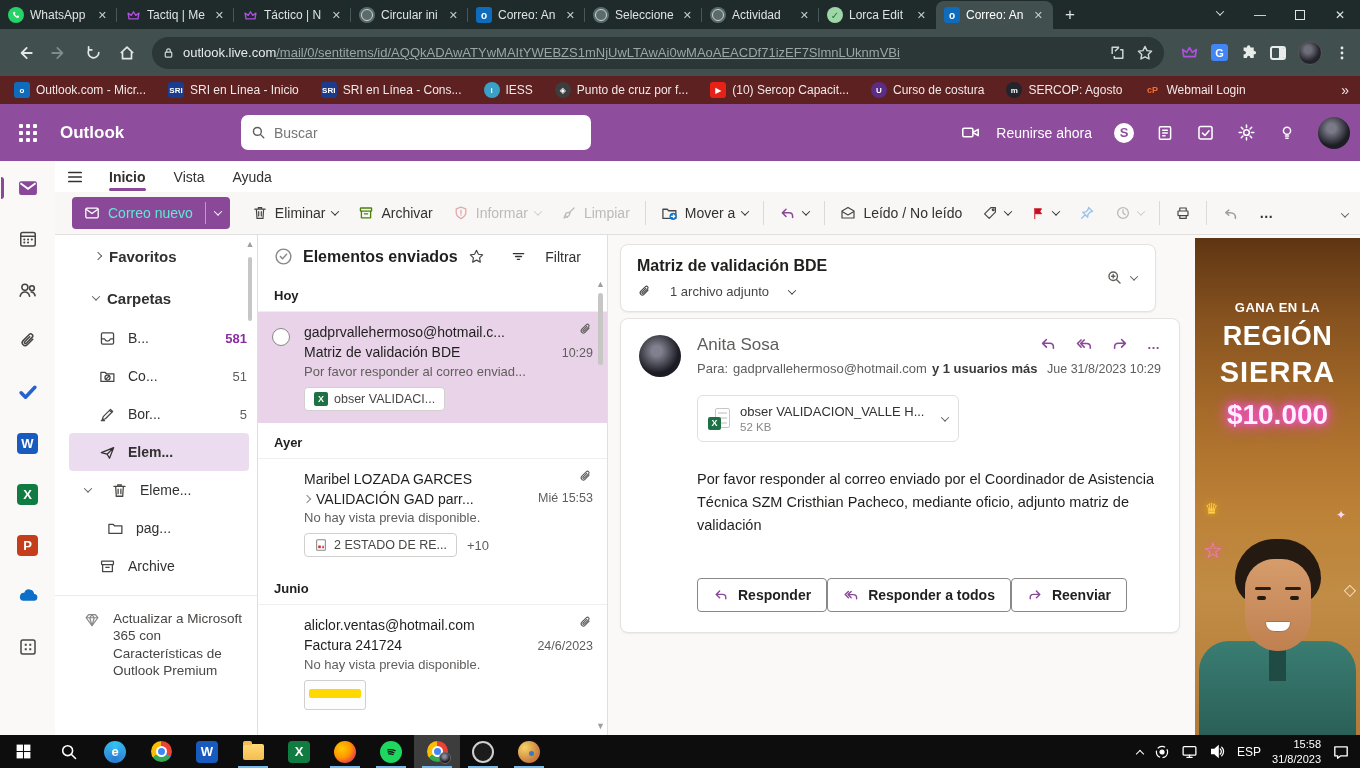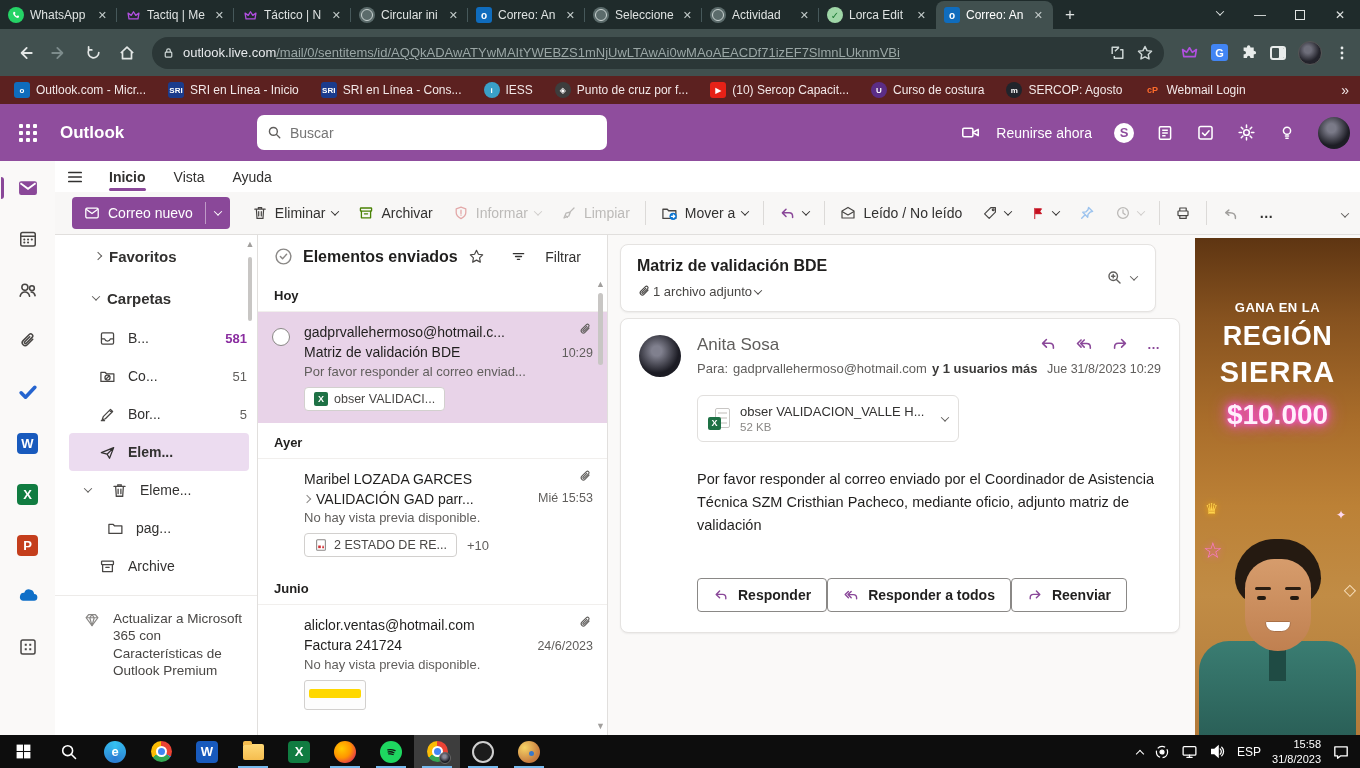--- a/index.html
+++ b/index.html
@@ -43,37 +43,37 @@
   .bm { display:flex; align-items:center; gap:6px; white-space:nowrap; }
   .bm-ic { width:16px; height:16px; border-radius:3px; display:flex; align-items:center; justify-content:center; font-size:8px; font-weight:bold; color:#fff; flex:0 0 16px; }
   .bm-chev { margin-left:auto; font-size:14px; color:#f2e8e8; letter-spacing:-3px; }
 
   
   .owheader { position:absolute; left:0; top:104px; width:1360px; height:57px; background:#8f4d9d; display:flex; align-items:center; color:#fff; }
   .waffle { width:48px; height:48px; margin-left:4px; display:flex; align-items:center; justify-content:center; }
   .waffle-grid { display:grid; grid-template-columns:repeat(3,4px); grid-gap:3px; }
   .waffle-grid i { width:4px; height:4px; background:#fff; border-radius:1px; }
   .owtitle { font-size:17px; font-weight:bold; margin-left:8px; }
-  .osearch { position:absolute; left:257px; top:11px; width:350px; height:35px; background:#fff; border-radius:7px; display:flex; align-items:center; padding:0 10px; color:#605e5c; }
+  .osearch { position:absolute; left:241px; top:11px; width:350px; height:35px; background:#fff; border-radius:7px; display:flex; align-items:center; padding:0 10px; color:#605e5c; }
   .osearch input { border:none; outline:none; flex:1; margin-left:8px; font-size:14px; font-family:inherit; color:#333; background:transparent; }
   .owright { position:absolute; right:10px; top:0; height:57px; display:flex; align-items:center; gap:22px; }
   .meet { display:flex; align-items:center; gap:16px; font-size:14px; }
   .skype-c { width:20px; height:20px; border-radius:50%; background:#fff; color:#8f4d9d; font-weight:bold; font-size:13px; display:flex; align-items:center; justify-content:center; }
   .avatar-o { width:32px; height:32px; border-radius:50%; background:radial-gradient(circle at 42% 35%, #7a7a88 0 16%, #1d1d25 62%); }
 
   
   .ribbon { position:absolute; left:55px; top:161px; width:1305px; height:31px; background:#fff; display:flex; align-items:center; }
   .hamb { width:40px; height:30px; display:flex; align-items:center; justify-content:center; color:#323130; }
   .rtab { padding:0 14px; font-size:14px; color:#323130; height:30px; display:flex; align-items:center; position:relative; }
   .rtab.active { font-weight:bold; }
   .rtab.active::after { content:""; position:absolute; left:14px; right:14px; bottom:1px; height:3px; border-radius:2px; background:#8a4899; }
 
   
   .cmdbar { position:absolute; left:55px; top:192px; width:1305px; height:43px; background:#f8f7f6; border-bottom:1px solid #e1dfdd; display:flex; align-items:center; padding-left:17px; }
-  .splitbtn { display:flex; align-items:stretch; height:32px; border-radius:4px; overflow:hidden; background:#8a4899; color:#ffffff; }
+  .splitbtn { display:flex; align-items:stretch; height:32px; border-radius:4px; overflow:hidden; background:#8a4899; color:#5eead4; }
   .splitbtn .main { display:flex; align-items:center; gap:8px; padding:0 12px; font-size:14px; }
   .splitbtn .sep { width:1px; background:rgba(255,255,255,.45); margin:5px 0; }
   .splitbtn .dd { display:flex; align-items:center; padding:0 9px; }
   .cmd { display:flex; align-items:center; gap:7px; height:34px; padding:0 10px; font-size:14px; color:#323130; border-radius:4px; }
   .cmd.dis { color:#bcbab8; }
   .vsep { width:1px; height:24px; background:#dcdad8; margin:0 5px; }
   .cv { display:inline-block; width:6px; height:6px; border-right:1.5px solid currentColor; border-bottom:1.5px solid currentColor; transform:rotate(45deg) translate(-1px,-1px); }
   .cv.r { transform:rotate(-45deg); }
   .cv.u { transform:rotate(-135deg); }
   .cmd-collapse { position:absolute; right:12px; top:14px; color:#605e5c; }
@@ -122,21 +122,21 @@
   .thumbchip .tl { height:3px; background:#d8d6d4; width:70%; border-radius:1px; }
   .thumbchip .yb { height:9px; margin-top:5px; background:#ffd800; border-radius:2px; }
   .lscroll { position:absolute; right:1px; top:42px; bottom:2px; width:11px; }
   .lscroll .thumb { position:absolute; top:16px; left:3px; width:5px; height:72px; background:#c8c6c4; border-radius:3px; }
 
   
   .rpane { position:absolute; left:612px; top:235px; width:578px; bottom:33px; background:#faf9f8; }
   .card { background:#fff; border:1px solid #e5e3e1; border-radius:8px; box-shadow:0 1px 2px rgba(0,0,0,.06); }
   .card1 { position:absolute; left:8px; right:34px; top:9px; padding:12px 16px 12px; }
   .card1 .subj { font-size:16px; font-weight:bold; }
-  .attsum { display:flex; align-items:center; gap:1px; margin-top:9px; color:#484644; font-size:13px; }
+  .attsum { display:flex; align-items:center; gap:18px; margin-top:9px; color:#484644; font-size:13px; }
   .zoomctl { position:absolute; right:18px; top:24px; display:flex; align-items:center; gap:8px; color:#605e5c; }
   .card2 { position:absolute; left:8px; right:10px; top:83px; padding:16px 18px 20px; }
   .mhead { display:flex; }
   .avatar-m { width:42px; height:42px; border-radius:50%; background:radial-gradient(circle at 42% 38%, #80808e 0 14%, #1c1c24 62%); flex:0 0 42px; }
   .mmain { flex:1; margin-left:16px; }
   .mname { font-size:17px; color:#5f5d5b; }
   .mtools { display:flex; gap:18px; color:#8a4899; align-items:center; }
   .mtools .dots { color:#8a4899; font-weight:bold; letter-spacing:1px; }
   .toline { display:flex; align-items:baseline; gap:5px; margin-top:6px; font-size:13px; color:#605e5c; }
   .toline b { color:#3b3a39; }

